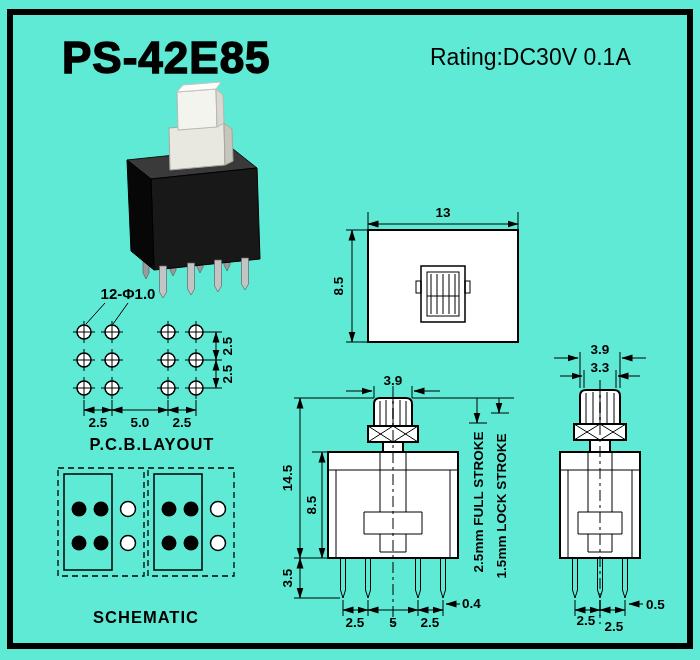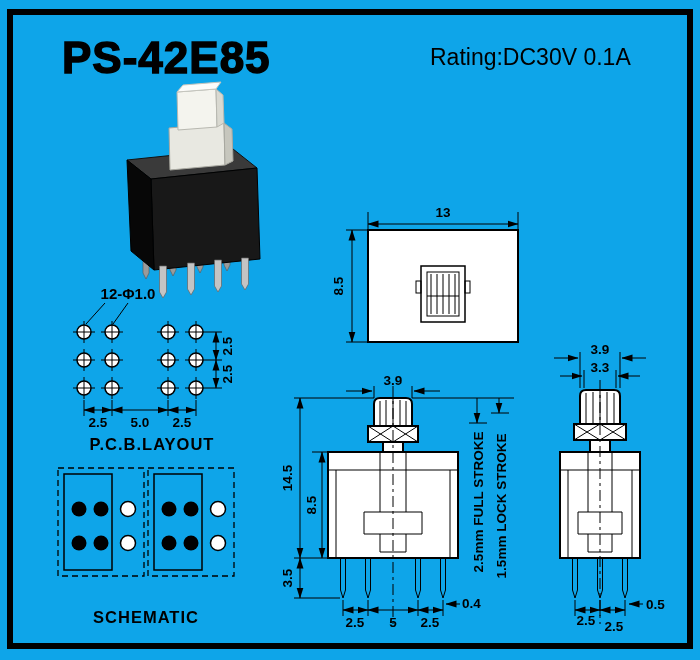--- a/index.html
+++ b/index.html
@@ -1,16 +1,16 @@
 <!DOCTYPE html>
 <html><head>
 <meta charset="utf-8">
 <style>
   html,body{margin:0;padding:0;background:#fff;}
-  .page{position:relative;width:700px;height:660px;background:#0ea5e9;overflow:hidden;
+  .page{position:relative;width:700px;height:660px;background:#5eead4;overflow:hidden;
         font-family:"Liberation Sans", sans-serif;}
   svg{position:absolute;left:0;top:0;}
   svg text{fill:#000;font-family:"Liberation Sans", sans-serif;}
   .ol{fill:#fff;stroke:#000;stroke-width:2;}
   .il{fill:none;stroke:#000;stroke-width:1;}
   .il15{fill:none;stroke:#000;stroke-width:1.5;}
   .dim{stroke:#000;stroke-width:1;fill:none;}
   .dimt{font-size:13.5px;font-weight:bold;}
   .capt{font-size:16.5px;font-weight:bold;letter-spacing:1px;}
   .cl{stroke:#000;stroke-width:1;stroke-dasharray:11 4 3 4;fill:none;}

